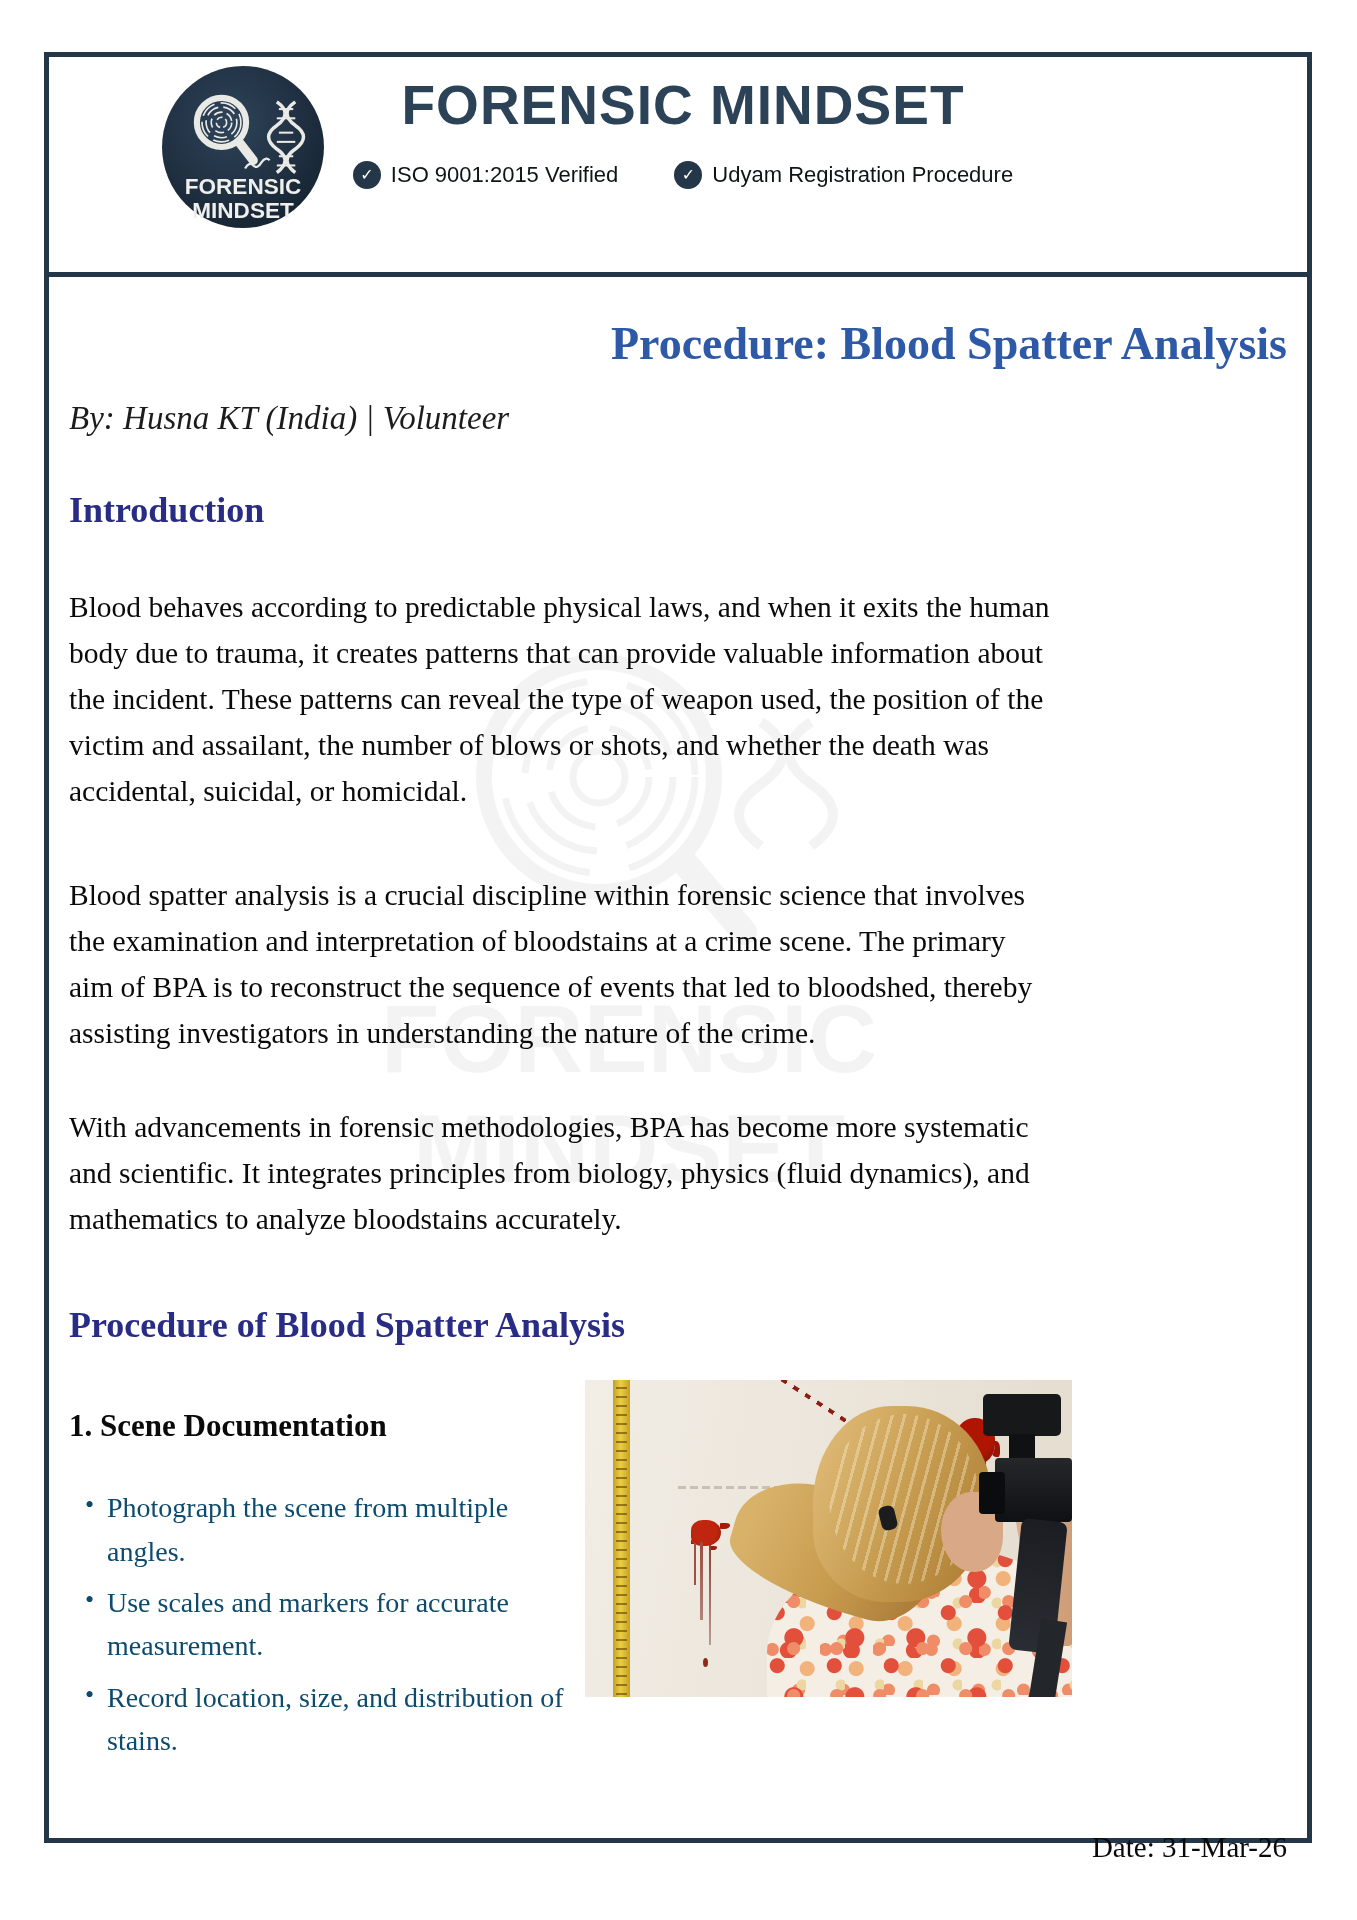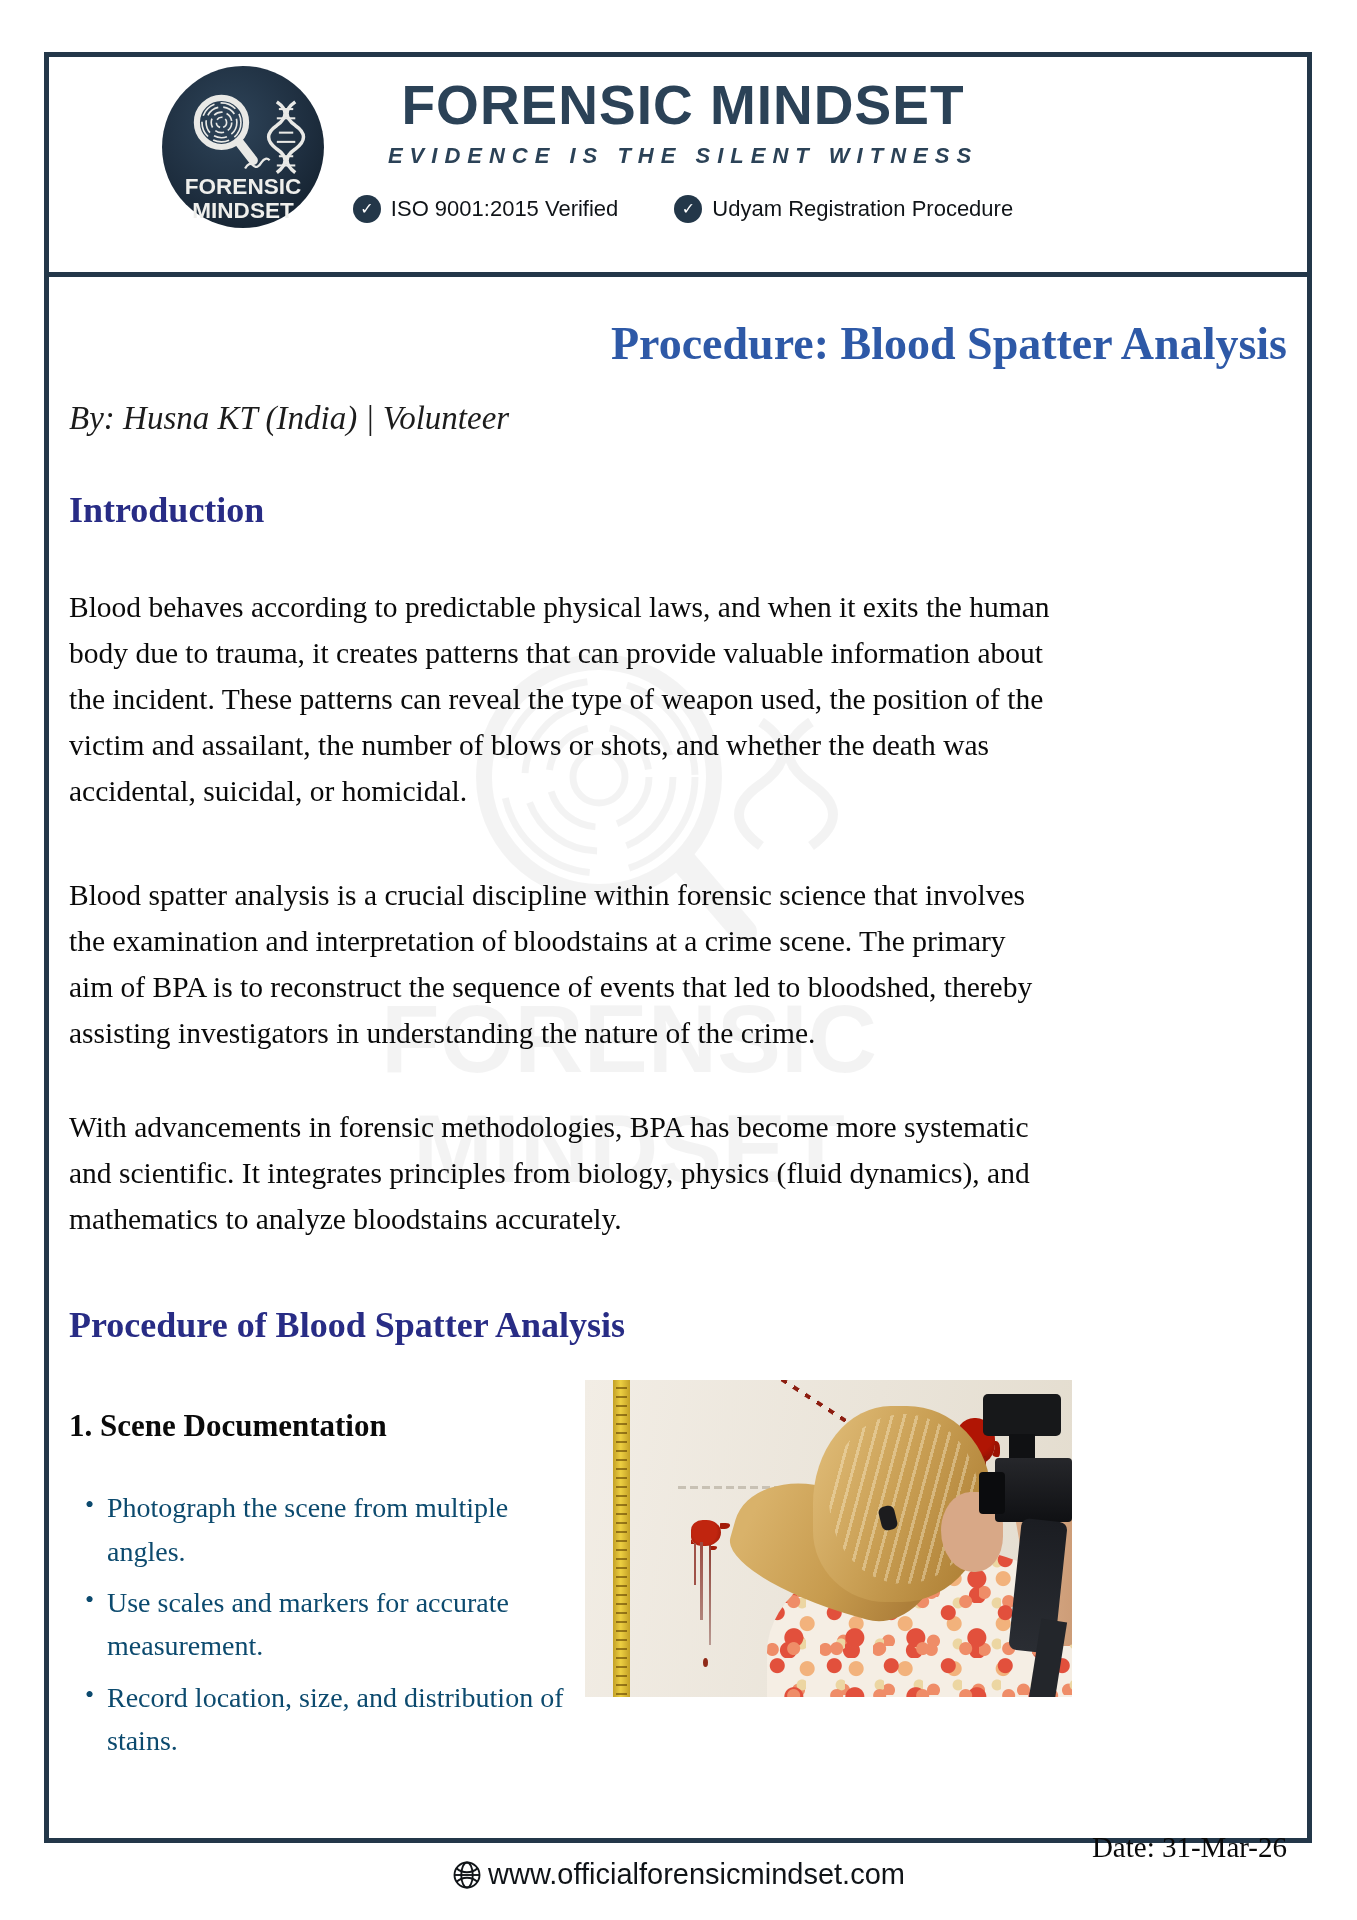--- a/index.html
+++ b/index.html
@@ -157,21 +157,20 @@
             <line x1="115" y1="89" x2="129" y2="89" stroke-width="2"></line>
             <line x1="113" y1="98" x2="131" y2="98" stroke-width="2"></line>
           </g>
           <text x="80" y="126" text-anchor="middle" font-family="Liberation Sans, sans-serif" font-size="22" font-weight="bold" fill="#efefec">FORENSIC</text>
           <text x="80" y="149" text-anchor="middle" font-family="Liberation Sans, sans-serif" font-size="22" font-weight="bold" fill="#efefec">MINDSET</text>
         </svg>
       </div>
 
       <div class="header-text">
         <div class="brand-title">FORENSIC MINDSET</div>
-        <div class="tagline">EVIDENCE IS THE SILENT WITNESS</div>
         <div class="badge-row">
           <div class="badge">
             <span class="check-circle">✓</span>
             <span>ISO 9001:2015 Verified</span>
           </div>
           <div class="badge">
             <span class="check-circle">✓</span>
             <span>Udyam Registration Procedure</span>
           </div>
         </div>
@@ -244,25 +243,13 @@
           <div class="cam-lens"></div>
           <div class="cam-grip"></div>
           <div class="strap"></div>
         </div>
       </div>
 
       <div class="date-line">Date: 31-Mar-26</div>
     </div>
   </div>
 
-  <div class="footer">
-    <svg viewBox="0 0 24 24" width="30" height="30">
-      <g fill="none" stroke="#101418" stroke-width="1.5">
-        <circle cx="12" cy="12" r="10"></circle>
-        <ellipse cx="12" cy="12" rx="4.6" ry="10"></ellipse>
-        <line x1="2" y1="12" x2="22" y2="12"></line>
-        <path d="M3.6 6.6 a 12.5 12.5 0 0 0 16.8 0"></path>
-        <path d="M3.6 17.4 a 12.5 12.5 0 0 1 16.8 0"></path>
-      </g>
-    </svg>
-    <span>www.officialforensicmindset.com</span>
-  </div>
 </div>
 
 </body></html>

